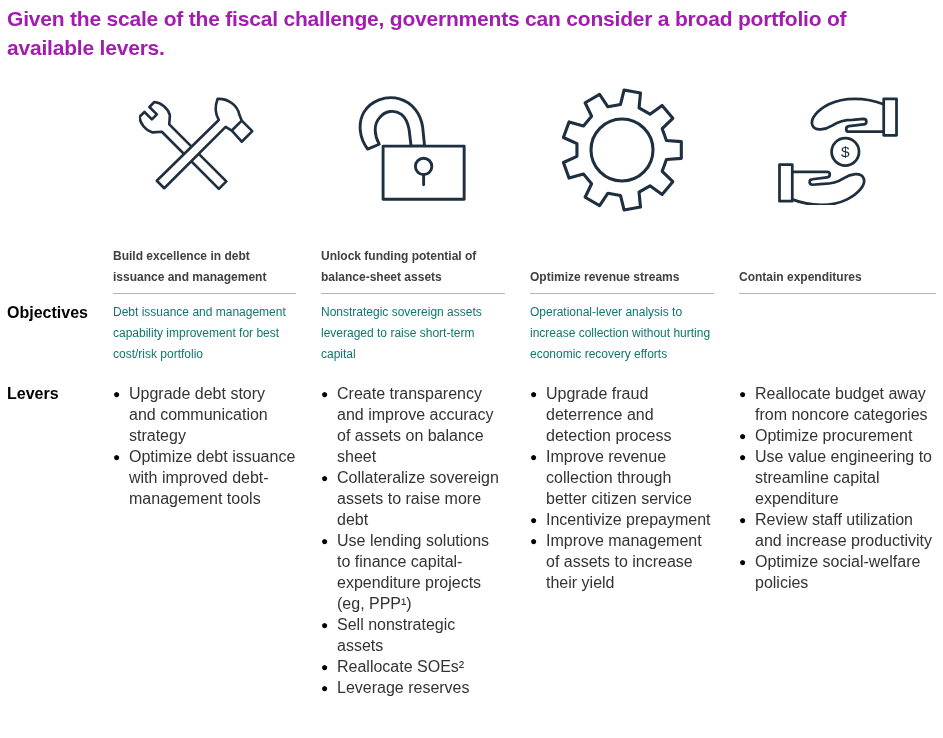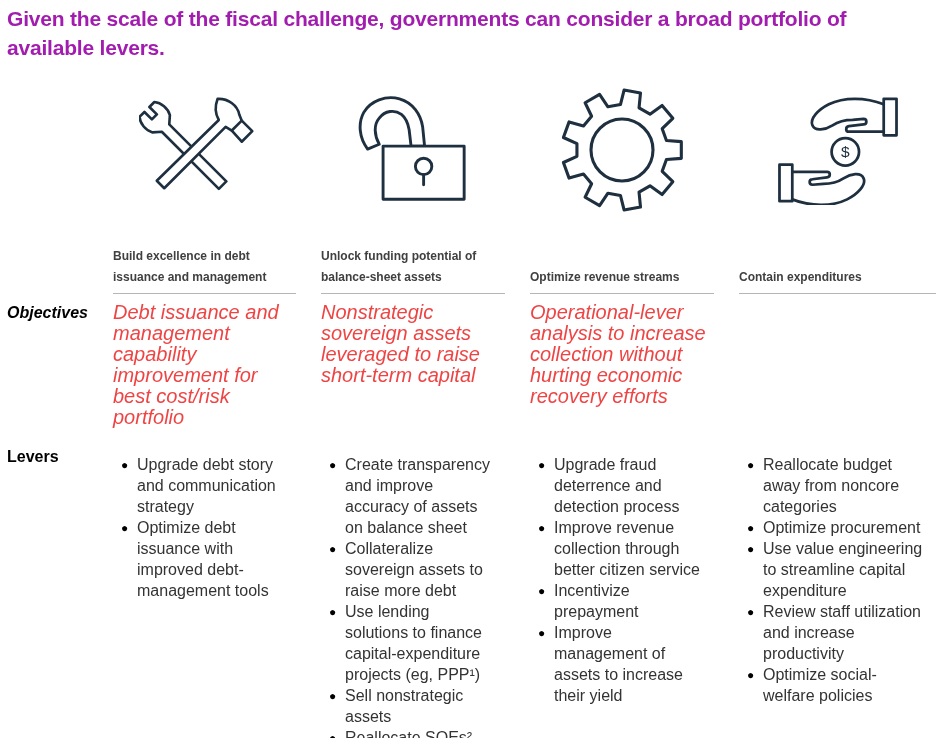--- a/index.html
+++ b/index.html
@@ -29,24 +29,24 @@
   .header-cell{
     grid-row:2;min-height:74px;
     display:flex;align-items:flex-end;
     border-bottom:1px solid #b6b6b6;
     padding-bottom:5px;
   }
   .header-cell .hdr{
     font-weight:700;color:#404040;font-size:12px;line-height:21px;
   }
   .label-cell{font-weight:700;color:#000;font-size:16px;line-height:21px;}
-  .obj-cell,.label-obj{grid-row:3;padding-top:8px;font-style:italic;}
+  .obj-cell,.label-obj{grid-row:3;padding-top:8px;}
   .lev-cell,.label-lev{grid-row:4;padding-top:18px;}
-  .body-text{font-size:20px;line-height:21px;color:#ef4444;}
-  ul.levers{list-style:none;margin:8px;padding:0;}
+  .body-text{font-size:12px;line-height:21px;color:#0f766e;}
+  ul.levers{list-style:none;margin:0;padding:0;}
   ul.levers li{
     position:relative;padding-left:16px;
     font-size:16px;line-height:21px;color:#333;
   }
   ul.levers li:empty{display:none;}
   ul.levers li::before{
     content:"\25CF";
     position:absolute;left:0;top:1px;
     font-size:12px;color:#000;
   }

